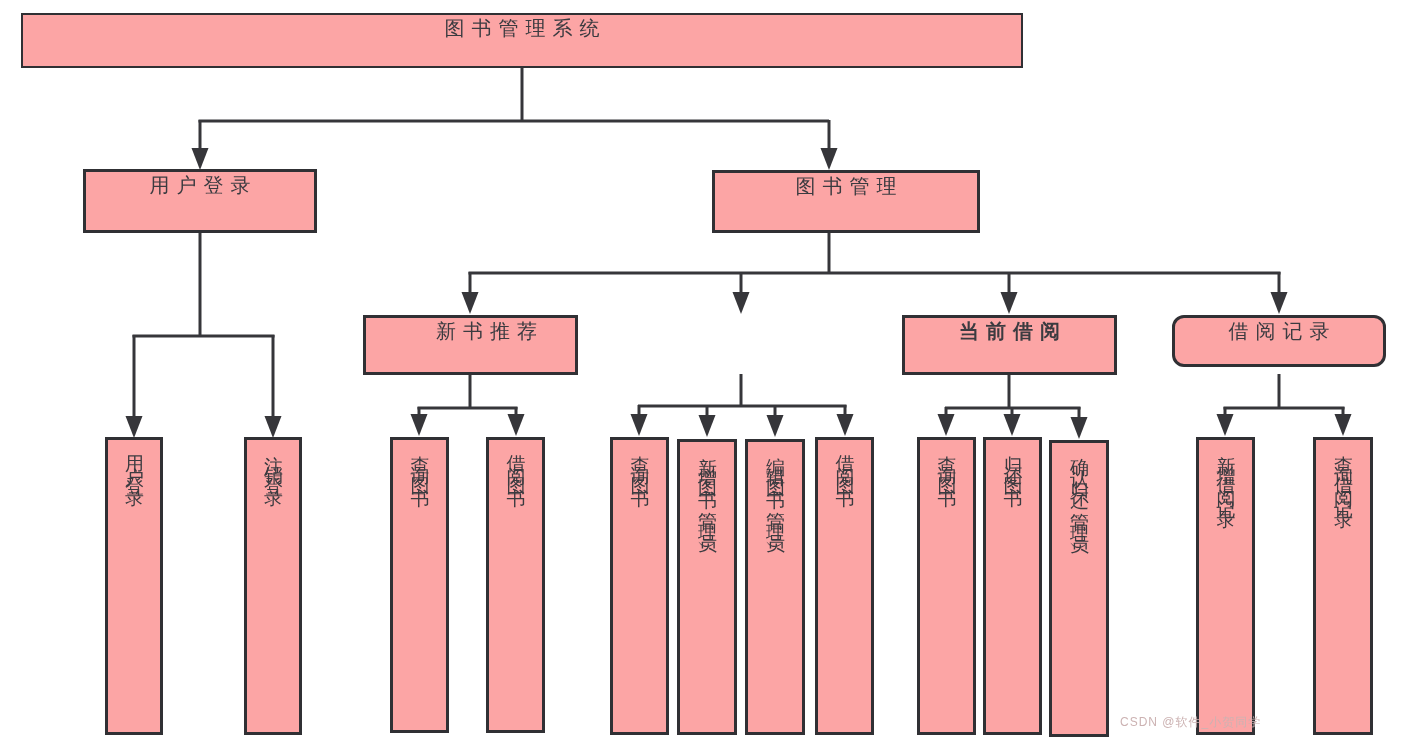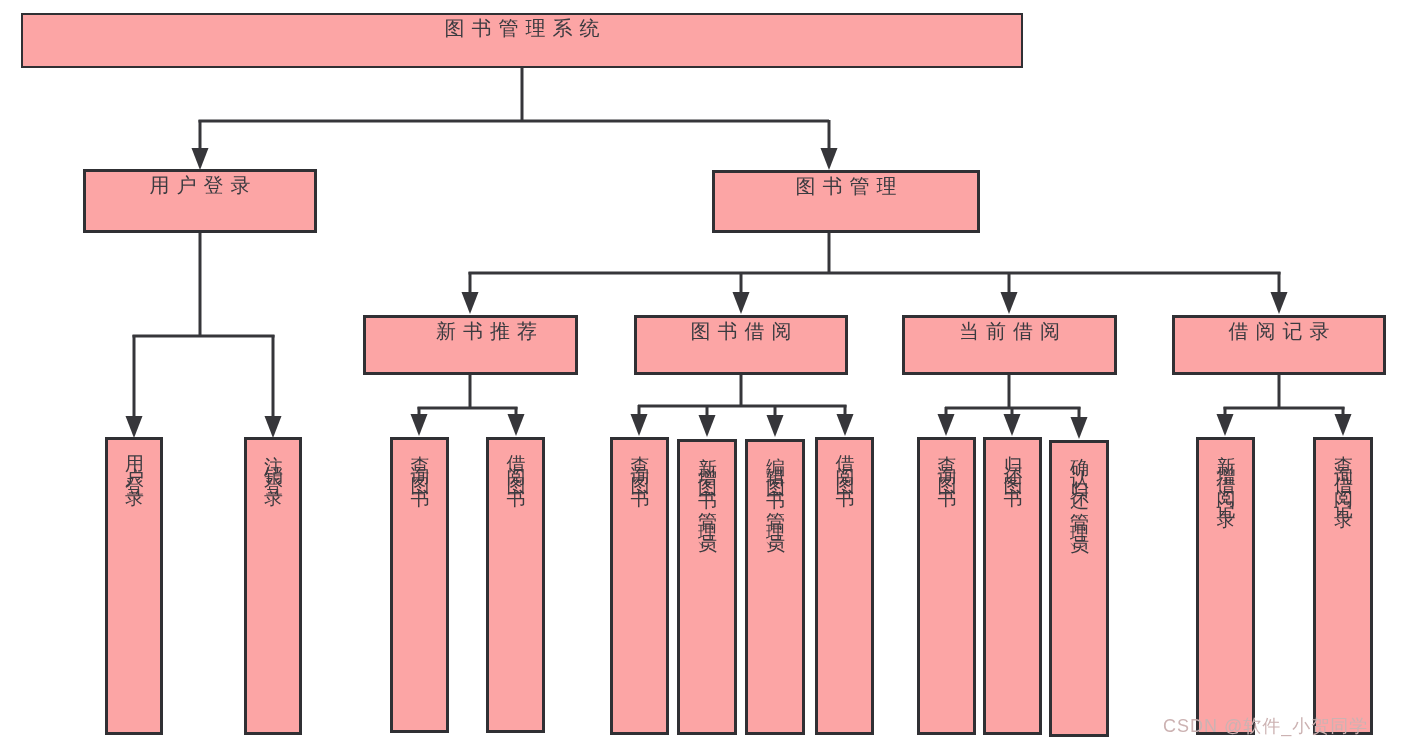--- a/index.html
+++ b/index.html
@@ -41,22 +41,22 @@
   .vtext{
     writing-mode:vertical-rl;
     text-orientation:mixed;
     font-size:19px;
     letter-spacing:11px;
     line-height:1.1;
     white-space:nowrap;
   }
   .watermark{
     position:absolute;
-    left:1163px;top:714px;
-    font-size:18px;
+    left:1120px;top:714px;
+    font-size:12px;
     color:var(--watermark);
     letter-spacing:1px;
     z-index:5;
     white-space:nowrap;
   }
 </style>
 </head>
 <body>
 
 <div class="stage">
@@ -130,27 +130,24 @@
   <div class="box" style="left:83px;top:169px;width:234px;height:64px;">
     <span class="hlabel">用户登录</span>
   </div>
   <div class="box" style="left:712px;top:170px;width:268px;height:63px;">
     <span class="hlabel">图书管理</span>
   </div>
 
   <div class="box" style="left:363px;top:315px;width:215px;height:60px;padding-left:32px;">
     <span class="hlabel">新书推荐</span>
   </div>
-  <div class="box" style="left:634px;top:315px;width:214px;height:60px;">
-    <span class="hlabel">图书借阅</span>
-  </div>
-  <div class="box" style="left:902px;top:315px;width:215px;height:60px;">
+  <div class="box" style="left:902px;top:315px;width:215px;height:60px;font-weight:bold;">
     <span class="hlabel">当前借阅</span>
   </div>
-  <div class="box" style="left:1172px;top:315px;width:214px;height:60px;">
+  <div class="box" style="left:1172px;top:315px;width:214px;height:52px;border-radius:12px;">
     <span class="hlabel">借阅记录</span>
   </div>
 
   <div class="box" style="left:105px;top:437px;width:58px;height:298px;">
     <span class="vtext">用户登录</span>
   </div>
   <div class="box" style="left:244px;top:437px;width:58px;height:298px;">
     <span class="vtext">注销登录</span>
   </div>
 

